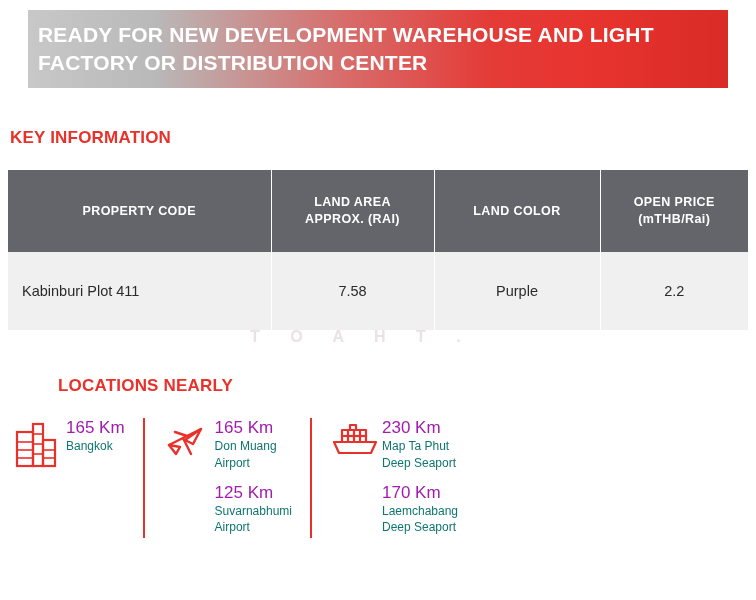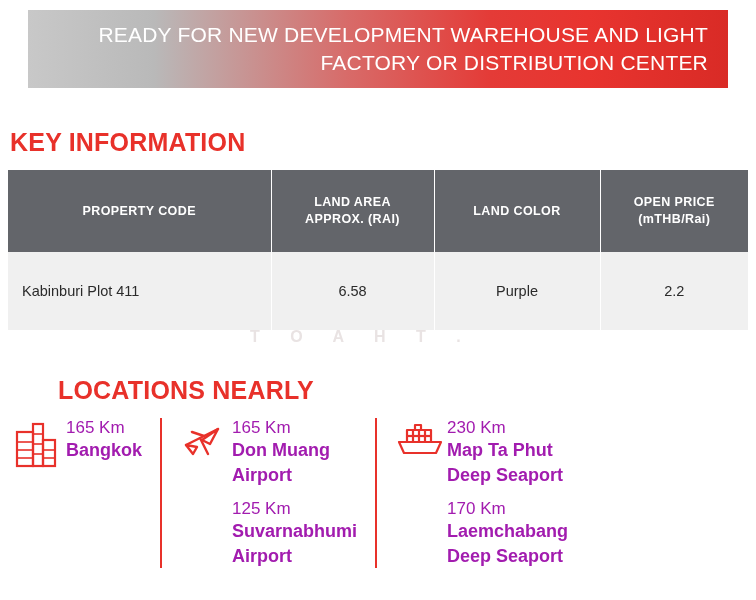--- a/index.html
+++ b/index.html
@@ -22,32 +22,31 @@
     top: 10px;
     width: 700px;
     height: 78px;
     background: linear-gradient(to right, #c8c8c8 0%, #b9b9b9 18%, #d86a68 46%, #e43b37 66%, #e8342f 80%, #d92b26 100%);
     display: flex;
     align-items: center;
   }
   .banner-title {
     color: #ffffff;
     font-size: 21px;
-    font-weight: normal;
+    font-weight: bold;
     line-height: 1.33;
     letter-spacing: 0.2px;
     padding-left: 10px;
     padding-right: 20px;
-    text-align: right;
   }
 
   
   .section-heading {
     color: #e8312a;
-    font-size: 25px;
+    font-size: 17px;
     font-weight: bold;
     letter-spacing: 0.2px;
   }
   #key-info-heading {
     position: absolute;
     left: 10px;
     top: 128px;
   }
   #locations-heading {
     position: absolute;
@@ -139,24 +138,23 @@
     padding-left: 6px;
   }
   .loc-entry { margin-bottom: 12px; }
   .loc-entry:last-child { margin-bottom: 0; }
   .loc-distance {
     color: #a21caf;
     font-size: 17px;
     line-height: 1.2;
   }
   .loc-place {
-    color: #a21caf;
-    font-size: 18px;
+    color: #0f766e;
+    font-size: 12px;
     line-height: 1.35;
-    font-weight: bold;
   }
   
   .divider-tall { min-height: 120px; }
 </style>
 </head>
 <body>
 
 <div class="banner">
   <div class="banner-title">READY FOR NEW DEVELOPMENT WAREHOUSE AND LIGHT FACTORY OR DISTRIBUTION CENTER</div>
 </div>
@@ -184,21 +182,21 @@
       </th>
       <th>
         <span>OPEN PRICE</span><br>
         <span>(mTHB/Rai)</span>
       </th>
     </tr>
   </thead>
   <tbody>
     <tr>
       <td class="cell-left">Kabinburi Plot 411</td>
-      <td>6.58</td>
+      <td>7.58</td>
       <td>Purple</td>
       <td>2.2</td>
     </tr>
   </tbody>
 </table>
 
 <div class="watermark">T O A H   T .</div>
 
 <div id="locations-heading" class="section-heading">LOCATIONS NEARLY</div>
 

